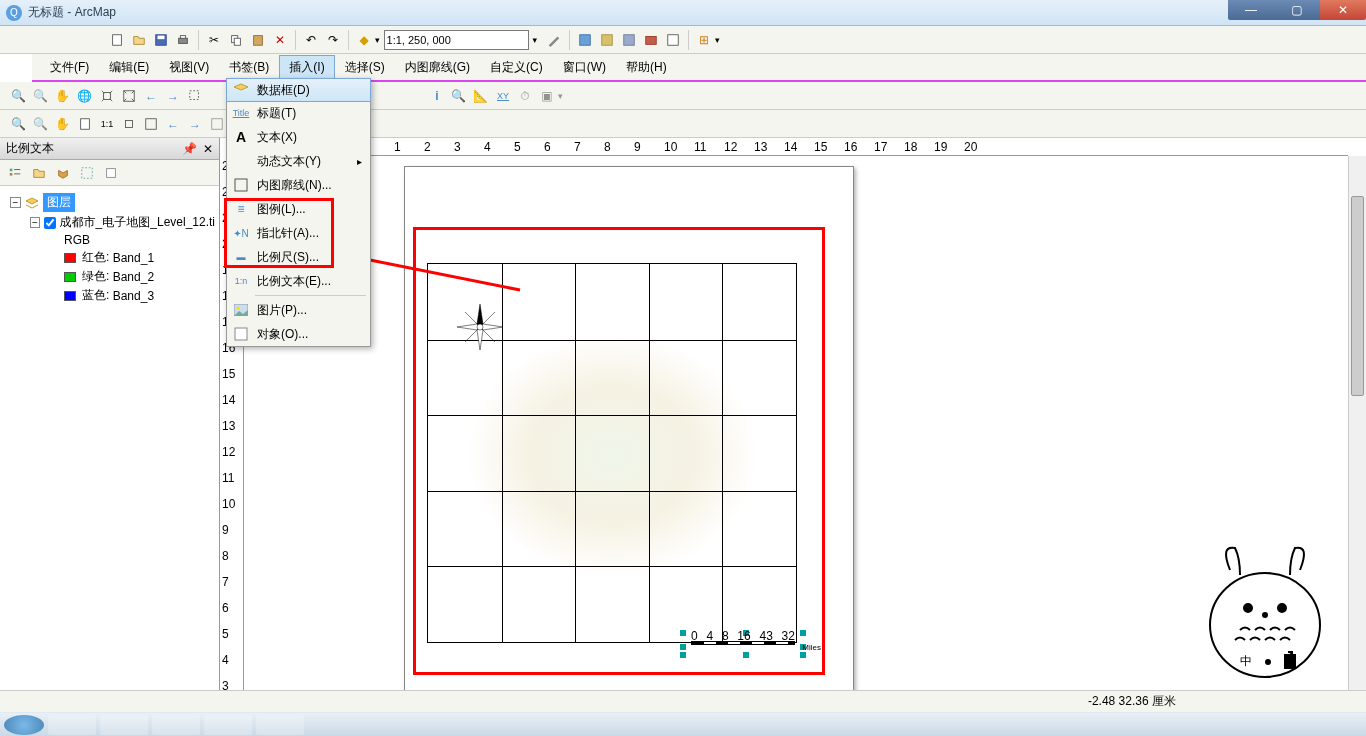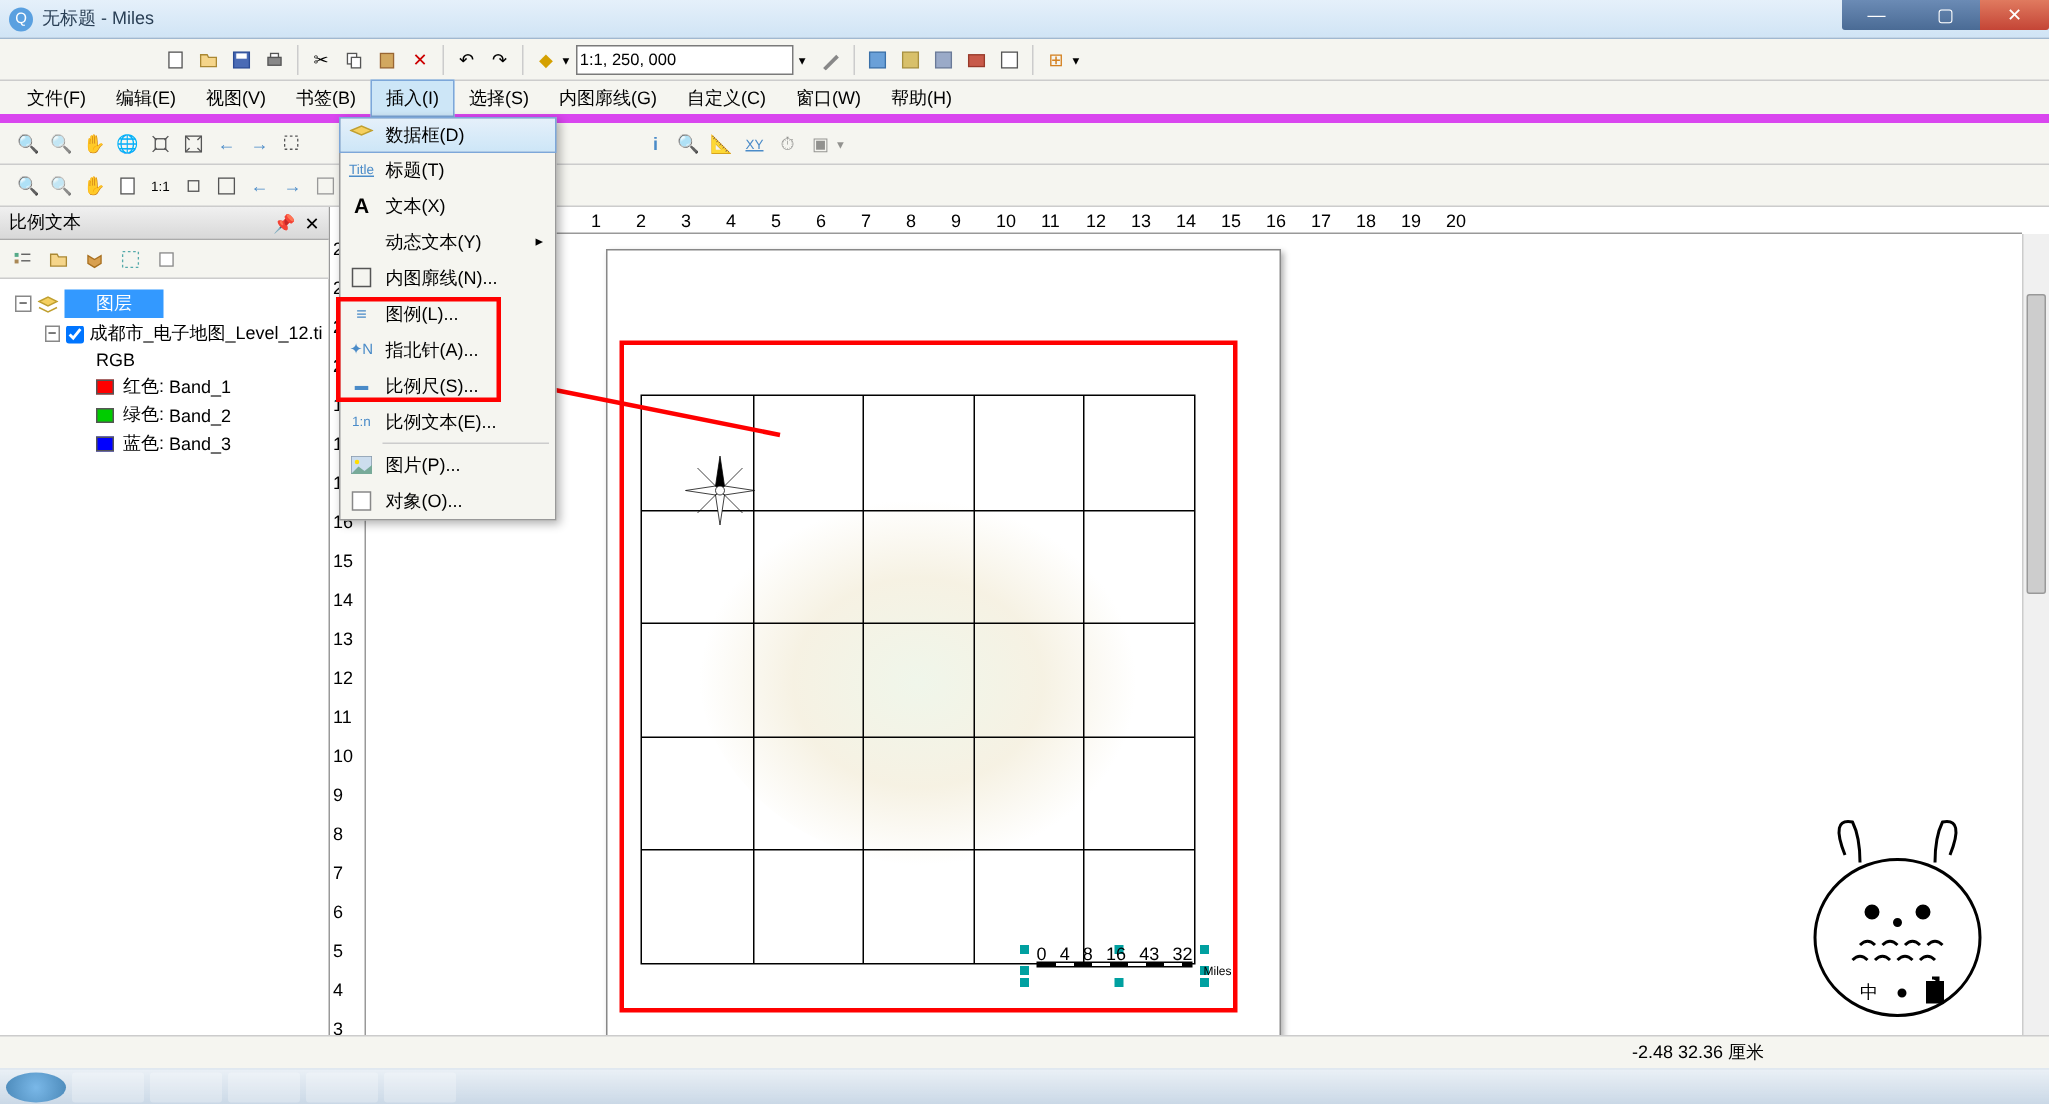--- a/index.html
+++ b/index.html
@@ -16,21 +16,21 @@
 .winbtn.close { background: linear-gradient(to bottom,#e07a5f,#c44536); border-radius: 0 0 2px 0;}
 
 
 .toolbar { height: 28px; background: #f5f5f0; border-bottom: 1px solid #ccc; display: flex; align-items: center; padding: 0 4px; }
 .toolbar .sep { width: 1px; height: 20px; background: #ccc; margin: 0 4px; }
 .tbtn { width: 20px; height: 20px; margin: 0 1px; display: inline-flex; align-items: center; justify-content: center; border: 1px solid transparent; cursor: pointer; }
 .tbtn svg { width: 14px; height: 14px; }
 .scale-select { width: 145px; height: 20px; border: 1px solid #7a7a7a; font-size: 11px; padding: 0 2px; background: #fff; margin: 0 4px; }
 
 
-.menubar { height: 28px; background: #f5f5f0; border-bottom: 6px solid #d946ef; display: flex; align-items: center; padding: 0 8px; }
+.menubar { height: 28px; background: #f5f5f0; border-bottom: 2px solid #d946ef; display: flex; align-items: center; padding: 0 8px; margin-left: 32px; }
 .menuitem { padding: 4px 10px; cursor: pointer; position: relative; }
 .menuitem.active { background: #cde6f7; border: 1px solid #7da7d9; padding: 3px 9px; }
 
 
 .toolbar2 { height: 28px; background: #f5f5f0; border-bottom: 1px solid #ccc; display: flex; align-items: center; padding: 0 8px; }
 
 
 .toolbar3 { height: 28px; background: #f5f5f0; border-bottom: 1px solid #ccc; display: flex; align-items: center; padding: 0 8px; }
 
 
@@ -39,21 +39,21 @@
 
 .toc { width: 220px; border-right: 1px solid #999; background: #fff; display: flex; flex-direction: column; }
 .toc-header { height: 22px; background: linear-gradient(to bottom,#f0f0f0,#d8d8d8); border-bottom: 1px solid #aaa; display: flex; align-items: center; padding: 0 6px; font-size: 12px; }
 .toc-header .pin { margin-left: auto; }
 .toc-toolbar { height: 26px; background: #f5f5f0; border-bottom: 1px solid #ccc; display: flex; align-items: center; padding: 0 4px; gap: 2px;}
 .toc-tree { flex: 1; padding: 6px 4px; overflow: auto; }
 .tree-row { display: flex; align-items: center; padding: 1px 0; white-space: nowrap; }
 .tree-indent1 { padding-left: 6px; }
 .tree-indent2 { padding-left: 26px; }
 .tree-indent3 { padding-left: 60px; }
-.layers-node { background: #3399ff; color: #fff; padding: 1px 21px; }
+.layers-node { background: #3399ff; color: #fff; padding: 1px 4px; }
 .swatch { width: 12px; height: 10px; display: inline-block; margin-right: 6px; border: 1px solid #555;}
 .toc-scroll { height: 16px; border-top: 1px solid #ccc; background: #f0f0f0; display:flex; }
 .toc-scroll .thumb { width: 60px; background: #ccc; border:1px solid #999; margin:1px;}
 .toc-scroll .arrow { width:16px; border:1px solid #999; background:#e8e8e8; display:flex;align-items:center;justify-content:center;}
 
 
 .maparea { flex: 1; position: relative; background: #fff; }
 .ruler-h { position: absolute; top: 0; left: 24px; right: 18px; height: 18px; background: #fff; border-bottom: 1px solid #999; font-size: 9px; }
 .ruler-h .tick { position: absolute; top: 2px; }
 .ruler-v { position: absolute; top: 18px; left: 0; width: 24px; bottom: 18px; background: #fff; border-right: 1px solid #999; font-size: 9px; }
@@ -103,21 +103,21 @@
 
 .expander { width:11px; height:11px; border:1px solid #888; display:inline-flex; align-items:center; justify-content:center; font-size:10px; line-height:1; margin-right:4px; background:#fff;}
 .cb { width:12px; height:12px; margin-right:4px;}
 .layers-icon { width:14px; height:12px; display:inline-block; margin-right:4px;}
 </style>
 </head>
 <body>
 
 <div class="titlebar">
   <span class="appicon">Q</span>
-  <span class="title">无标题 - Miles</span>
+  <span class="title">无标题 - ArcMap</span>
   <div class="winbtns">
     <div class="winbtn min">—</div>
     <div class="winbtn max">▢</div>
     <div class="winbtn close">✕</div>
   </div>
 </div>
 
 <div class="toolbar" style="padding-left:106px;">
   <span class="tbtn">
       <svg viewBox="0 0 16 16">

